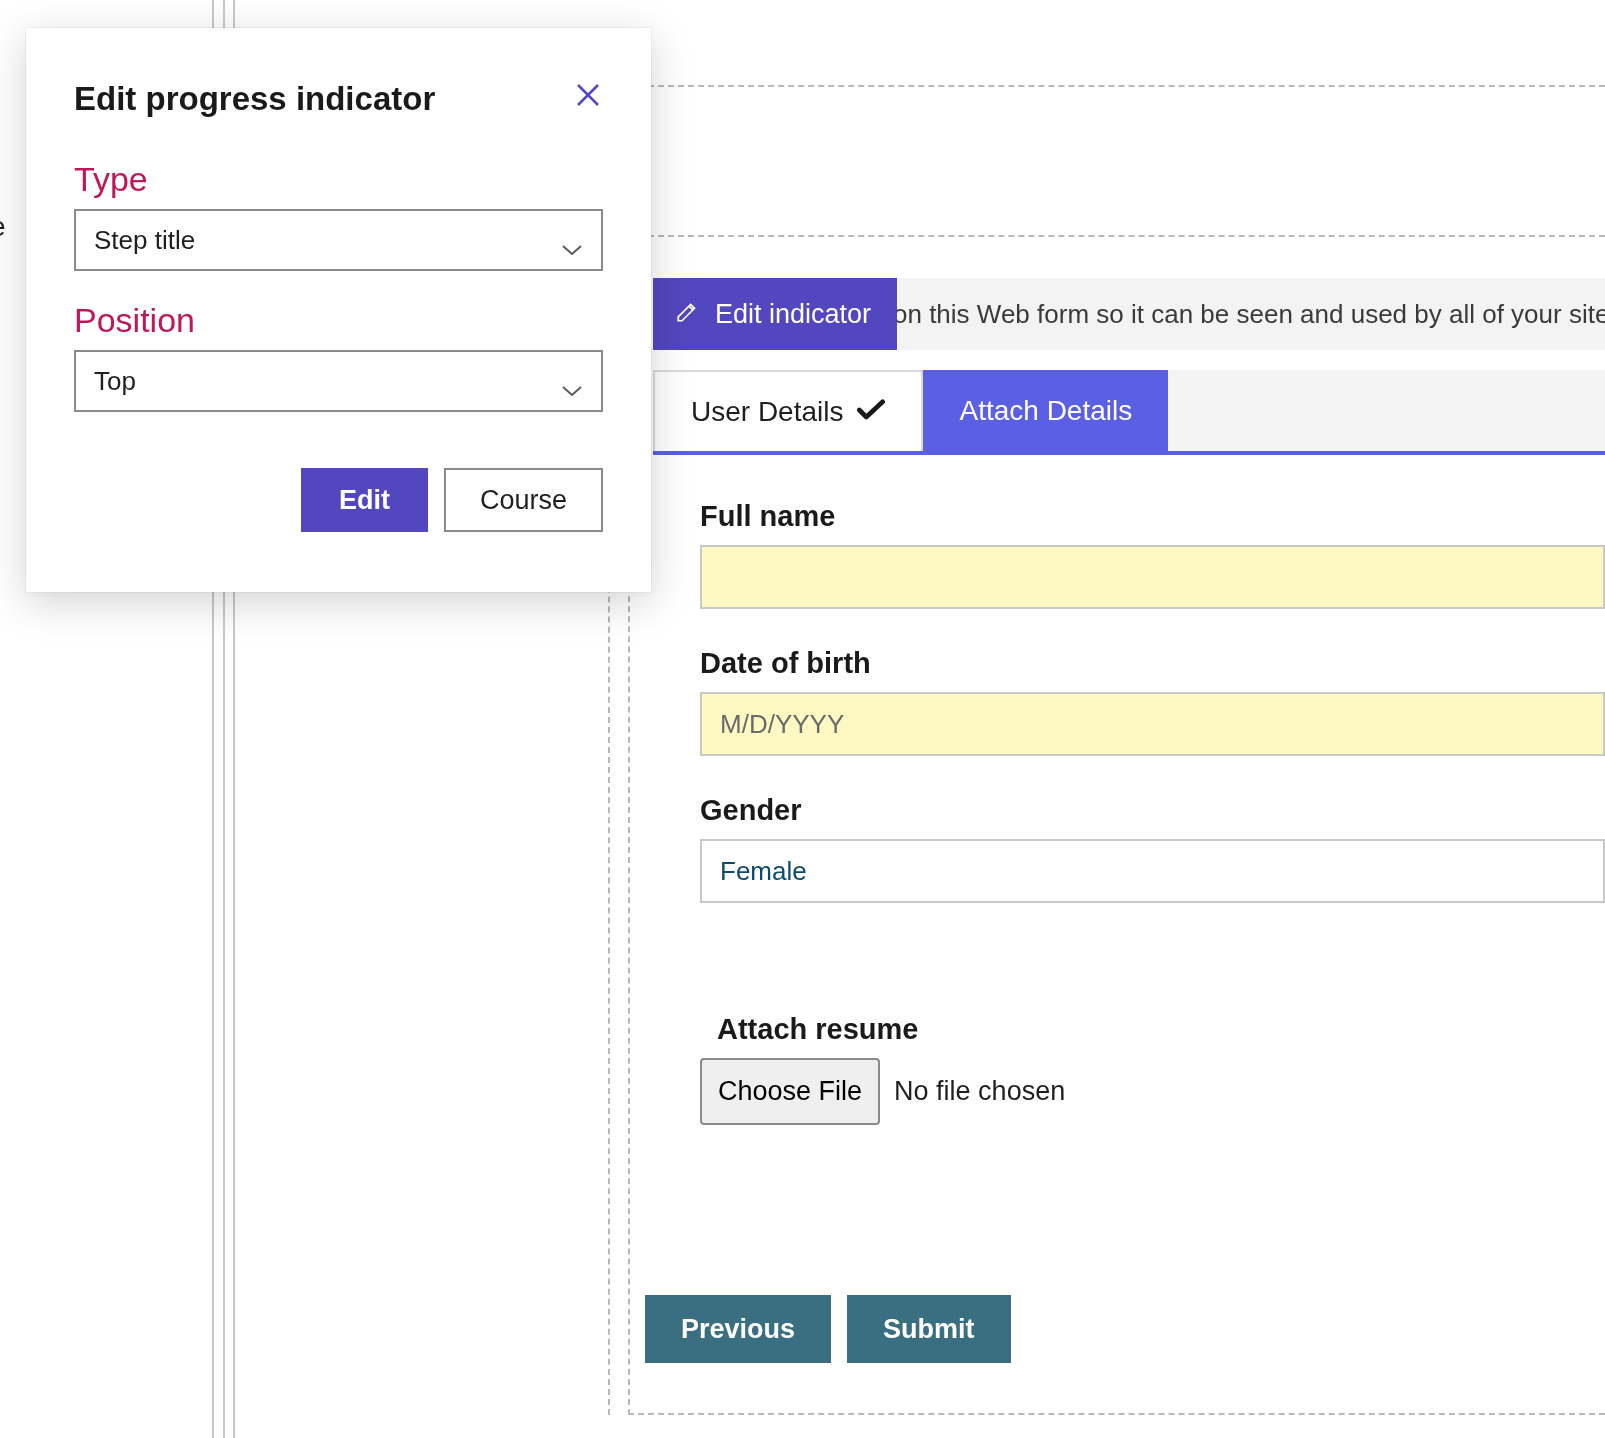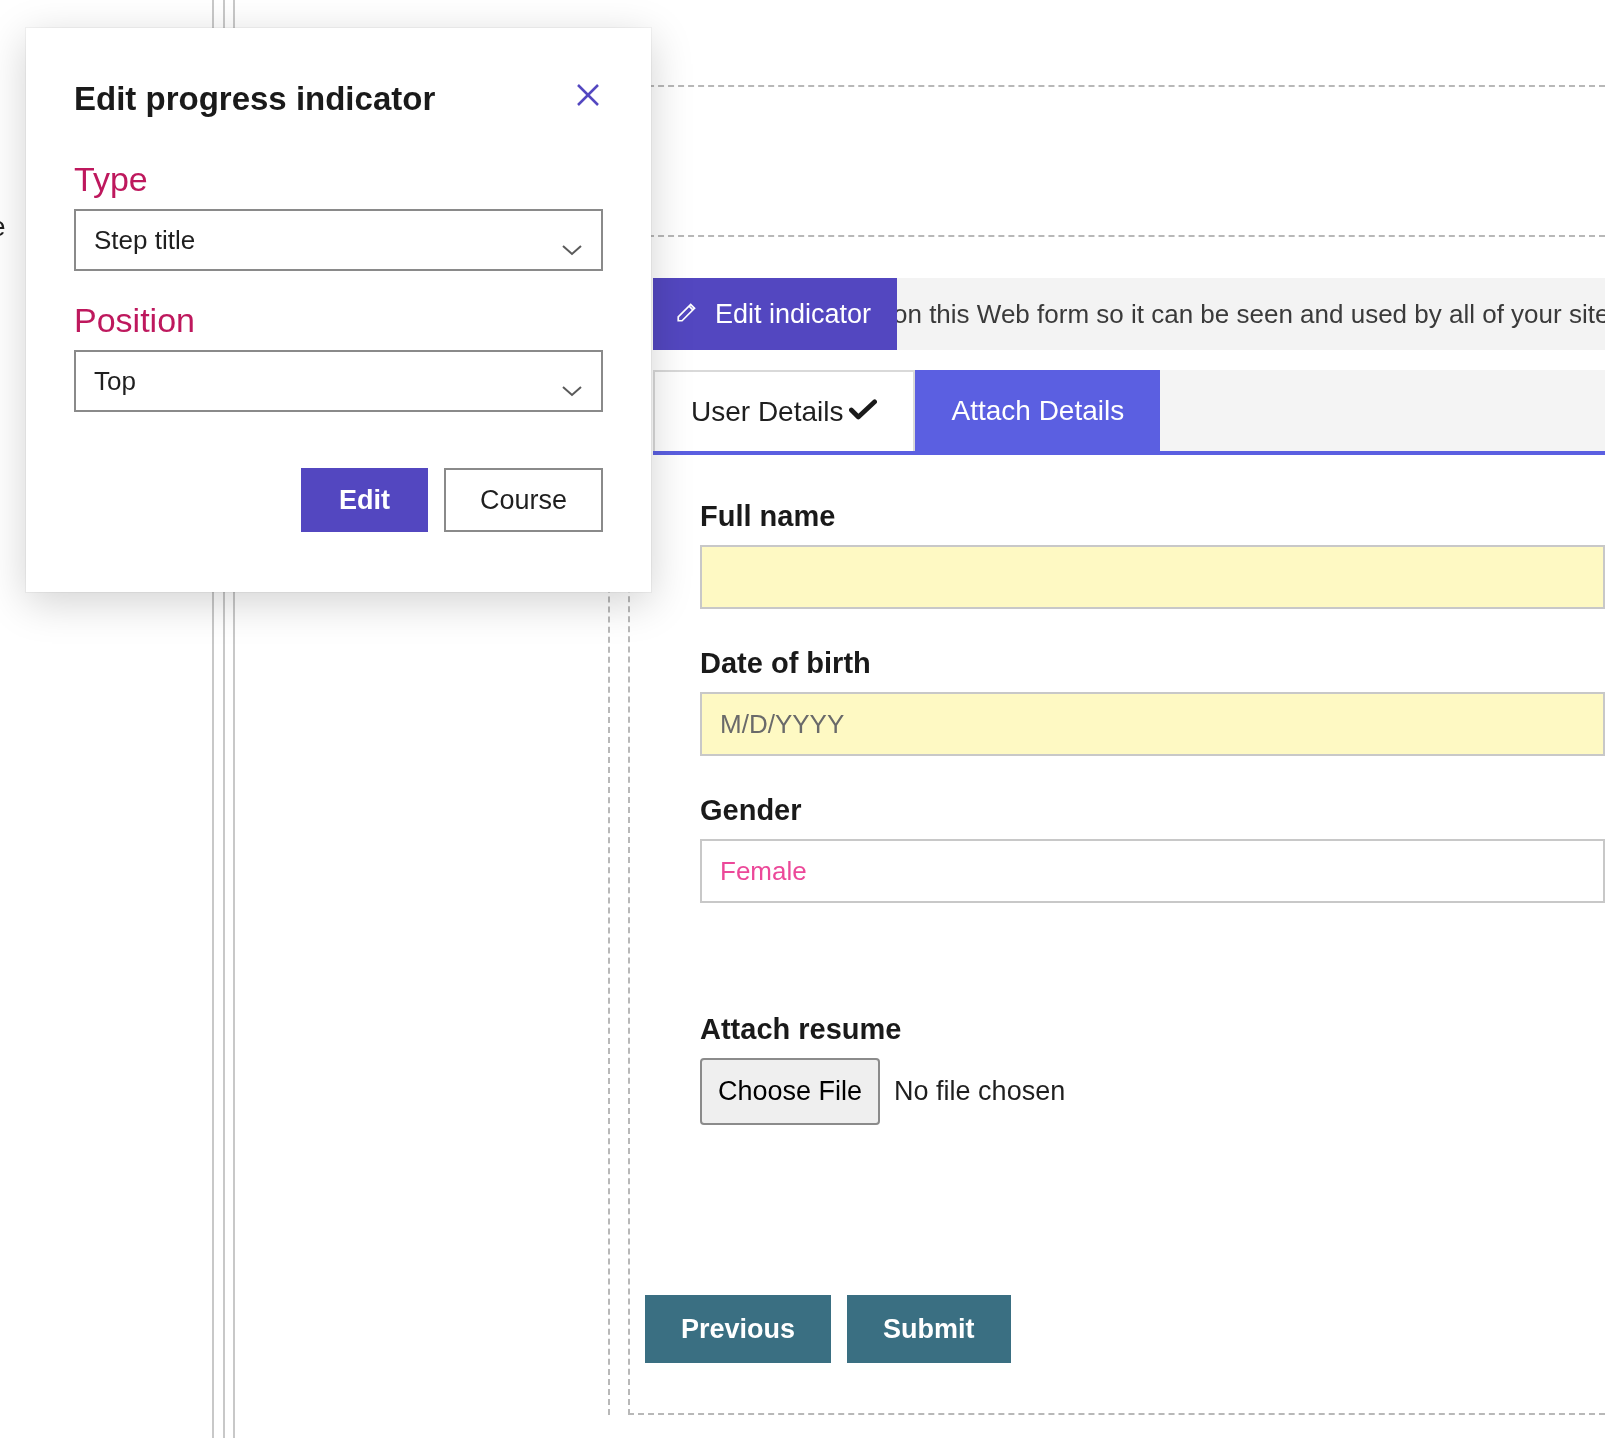--- a/index.html
+++ b/index.html
@@ -113,21 +113,21 @@
     top: 370px;
     height: 85px;
     display: flex;
     border-bottom: 4px solid #5b5fe1;
     background: #f4f4f4;
   }
   .step {
     height: 100%;
     display: inline-flex;
     align-items: center;
-    gap: 6px;
+    gap: 14px;
     padding: 0 36px;
     font-size: 28px;
     cursor: pointer;
   }
   .step.done {
     background: #ffffff;
     border-top: 2px solid #d9d9d9;
     border-left: 2px solid #d9d9d9;
     border-right: 2px solid #d9d9d9;
     color: #1f1f1f;
@@ -163,21 +163,21 @@
     color: #1f1f1f;
   }
   .text-input::placeholder { color: #6a6a6a; }
   .select-like {
     width: 100%;
     height: 64px;
     border: 2px solid #c8c8c8;
     background: #fff;
     font-size: 26px;
     padding: 0 18px;
-    color: #ec4899;
+    color: #0c4a6e;
     display: flex;
     align-items: center;
     cursor: pointer;
   }
   .file-row {
     display: flex;
     align-items: center;
     gap: 14px;
     margin-top: 8px;
   }
@@ -340,21 +340,21 @@
   <input class="text-input" type="text" value="" style="">
 
   <div class="field-label">Date of birth</div>
   <input class="text-input" type="text" placeholder="M/D/YYYY" style="">
 
   <div class="field-label">Gender</div>
   <div class="select-like">
     <span>Female</span>
   </div>
 
-  <div class="field-label" style="margin-top:110px;">Attach resume</div>
+  <div class="field-label" style="margin-top:110px;margin-left:17px;">Attach resume</div>
   <div class="file-row">
     <button class="choose-file-btn">
       <span>Choose File</span>
     </button>
     <span class="file-status">No file chosen</span>
   </div>
 
   <div class="form-actions">
     <button class="nav-btn">
       <span>Previous</span>

